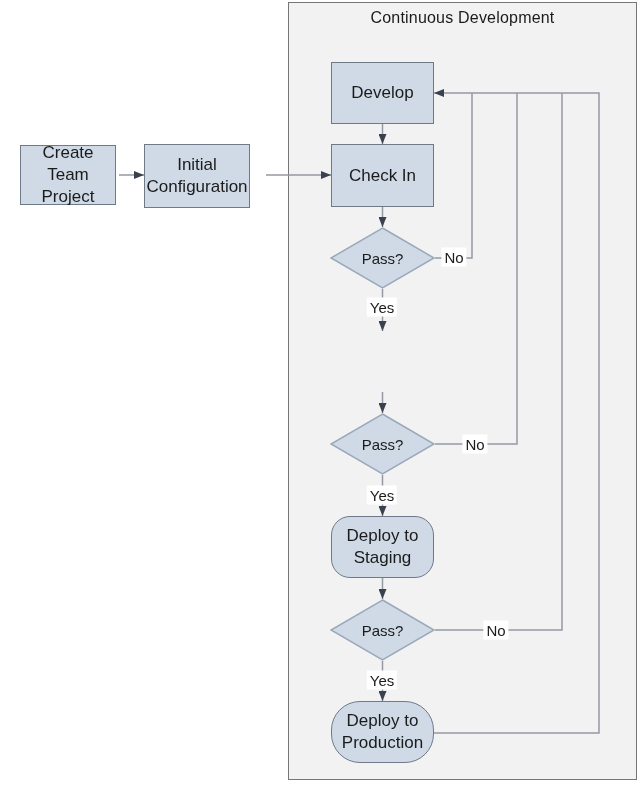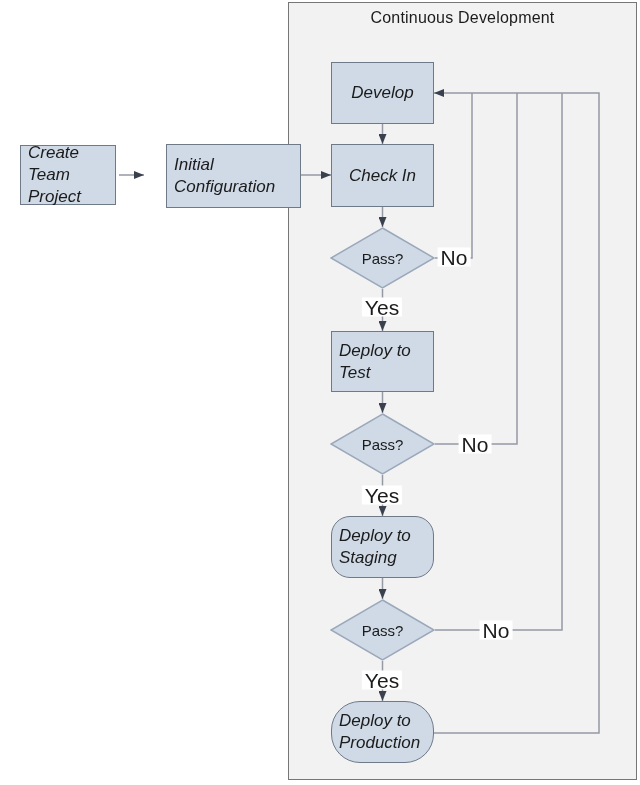--- a/index.html
+++ b/index.html
@@ -52,27 +52,27 @@
     fill: none;
     stroke: var(--line);
     stroke-width: 1.5;
   }
   .arrowhead { fill: var(--arrow); }
   .node {
     position: absolute;
     display: flex;
     align-items: center;
     justify-content: center;
+    text-align: center;
     background: var(--node-fill);
     border: 1.5px solid var(--node-border);
     font-size: 17px;
     line-height: 22px;
     color: var(--text);
     padding: 2px 7px;
-    font-style: italic;
   }
   .decision {
     position: absolute;
     width: 105px; height: 62px;
   }
   .decision svg { display: block; width: 105px; height: 62px; }
   .decision polygon {
     fill: var(--node-fill);
     stroke: var(--decision-border);
     stroke-width: 1.5;
@@ -84,21 +84,21 @@
     display: flex;
     align-items: center;
     justify-content: center;
     font-size: 15px;
     color: var(--text);
   }
   .edge-label {
     position: absolute;
     transform: translate(-50%, -50%);
     background: var(--label-bg);
-    font-size: 21px;
+    font-size: 15px;
     line-height: 19px;
     padding: 0 3px;
     color: var(--text);
     white-space: nowrap;
   }
 </style>
 </head>
 <body>
 
 <div class="canvas">
@@ -125,35 +125,32 @@
     <polyline points="435,258 472,258 472,93"></polyline>
     <polyline points="435,444 517,444 517,93"></polyline>
     <polyline points="435,630 562,630 562,93"></polyline>
     <polyline points="434,733 599,733 599,93 434,93" marker-end="url(#arw)"></polyline>
   </svg>
 
   <div class="node" style="left:20px; top:145px; width:96px; height:60px;">
     <span>Create Team Project</span>
   </div>
 
-  <div class="node" style="left:144px; top:144px; width:135px; height:64px;margin-left:22px;">
+  <div class="node" style="left:144px; top:144px; width:106px; height:64px;">
     <span>Initial Configuration</span>
   </div>
 
   <div class="node" style="left:331px; top:62px; width:103px; height:62px;">
     <span>Develop</span>
   </div>
 
   <div class="node" style="left:331px; top:144px; width:103px; height:63px;">
     <span>Check In</span>
   </div>
 
-  <div class="node" style="left:331px; top:331px; width:103px; height:61px;">
-    <span>Deploy to Test</span>
-  </div>
 
   <div class="node" style="left:331px; top:516px; width:103px; height:62px;border-radius:19px;">
     <span>Deploy to Staging</span>
   </div>
 
   <div class="node" style="left:331px; top:701px; width:103px; height:62px;border-radius:29px;">
     <span>Deploy to Production</span>
   </div>
 
   <div class="decision" style="left:330px; top:227px;">

